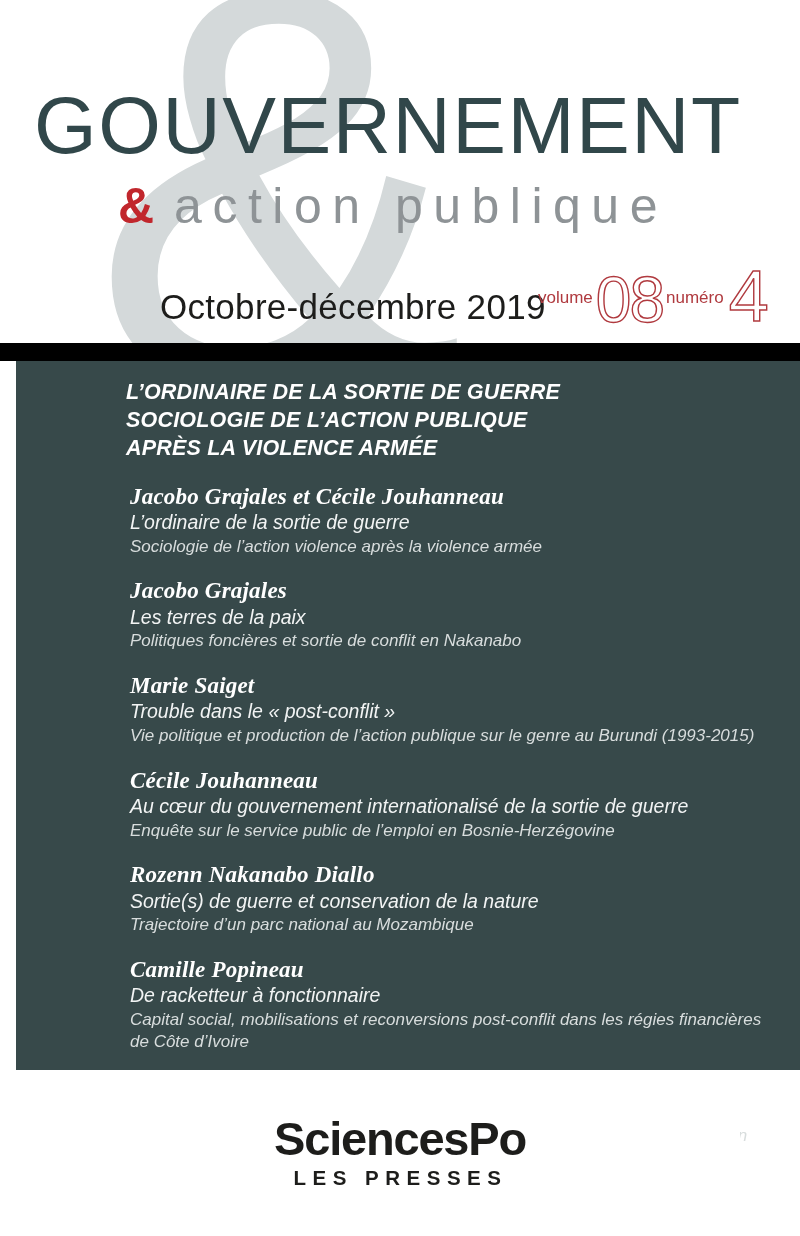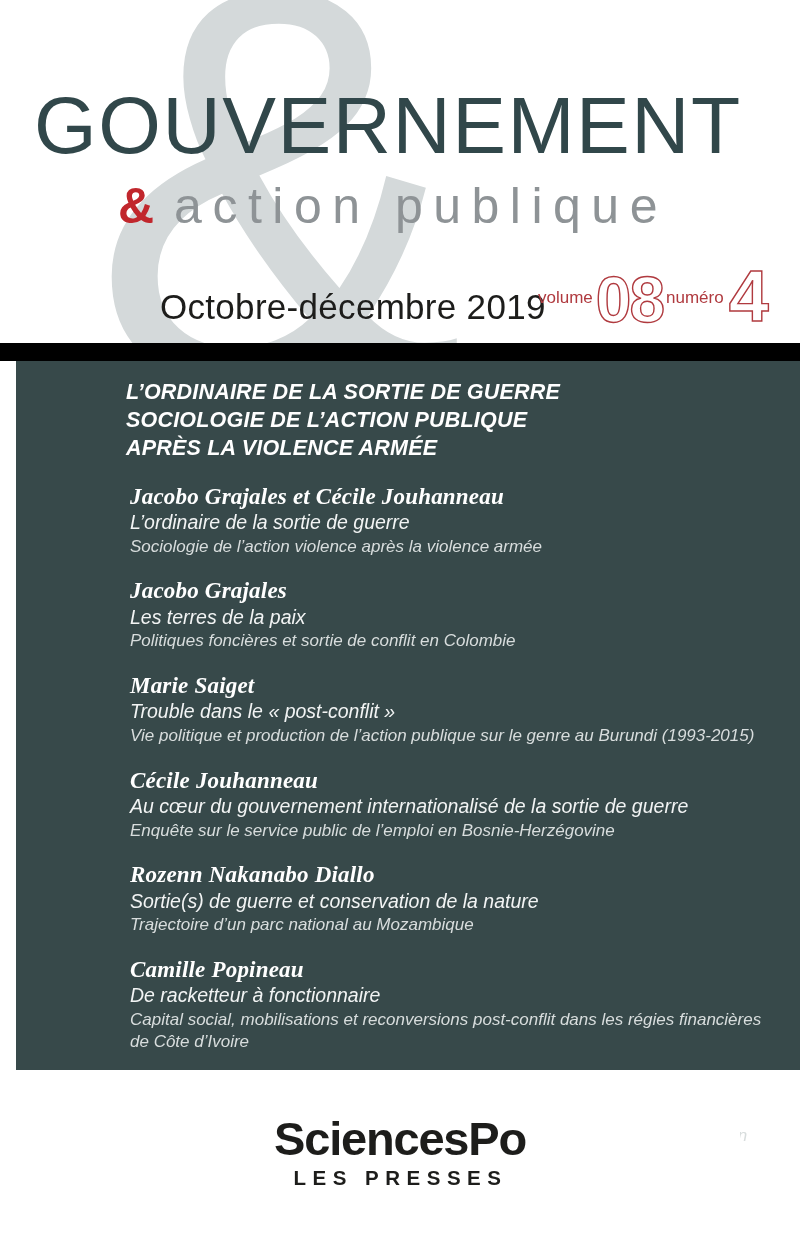--- a/index.html
+++ b/index.html
@@ -112,21 +112,21 @@
     font-family: "Liberation Sans", sans-serif;
     font-size: 17px;
     line-height: 1;
     position: relative;
     bottom: 22px;
   }
   .ref-big {
     font-family: "Liberation Sans", sans-serif;
     font-size: 64px;
     line-height: 0.86;
-    font-weight: 700;
+    font-weight: 400;
     color: transparent;
     -webkit-text-stroke: 1.4px #b03a3f;
     letter-spacing: -2px;
     padding: 0 3px;
   }
   .ref-big.num4 {
     font-size: 72px;
     padding-left: 5px;
     padding-right: 0;
   }
@@ -284,21 +284,21 @@
 
         <li class="toc-entry">
           <div class="entry-author">Jacobo Grajales et Cécile Jouhanneau</div>
           <div class="entry-title">L’ordinaire de la sortie de guerre</div>
           <div class="entry-subtitle">Sociologie de l’action violence après la violence armée</div>
         </li>
 
         <li class="toc-entry">
           <div class="entry-author">Jacobo Grajales</div>
           <div class="entry-title">Les terres de la paix</div>
-          <div class="entry-subtitle">Politiques foncières et sortie de conflit en Colombie</div>
+          <div class="entry-subtitle">Politiques foncières et sortie de conflit en Nakanabo</div>
         </li>
 
         <li class="toc-entry">
           <div class="entry-author">Marie Saiget</div>
           <div class="entry-title">Trouble dans le « post-conflit »</div>
           <div class="entry-subtitle">Vie politique et production de l’action publique sur le genre au Burundi (1993-2015)</div>
         </li>
 
         <li class="toc-entry">
           <div class="entry-author">Cécile Jouhanneau</div>

